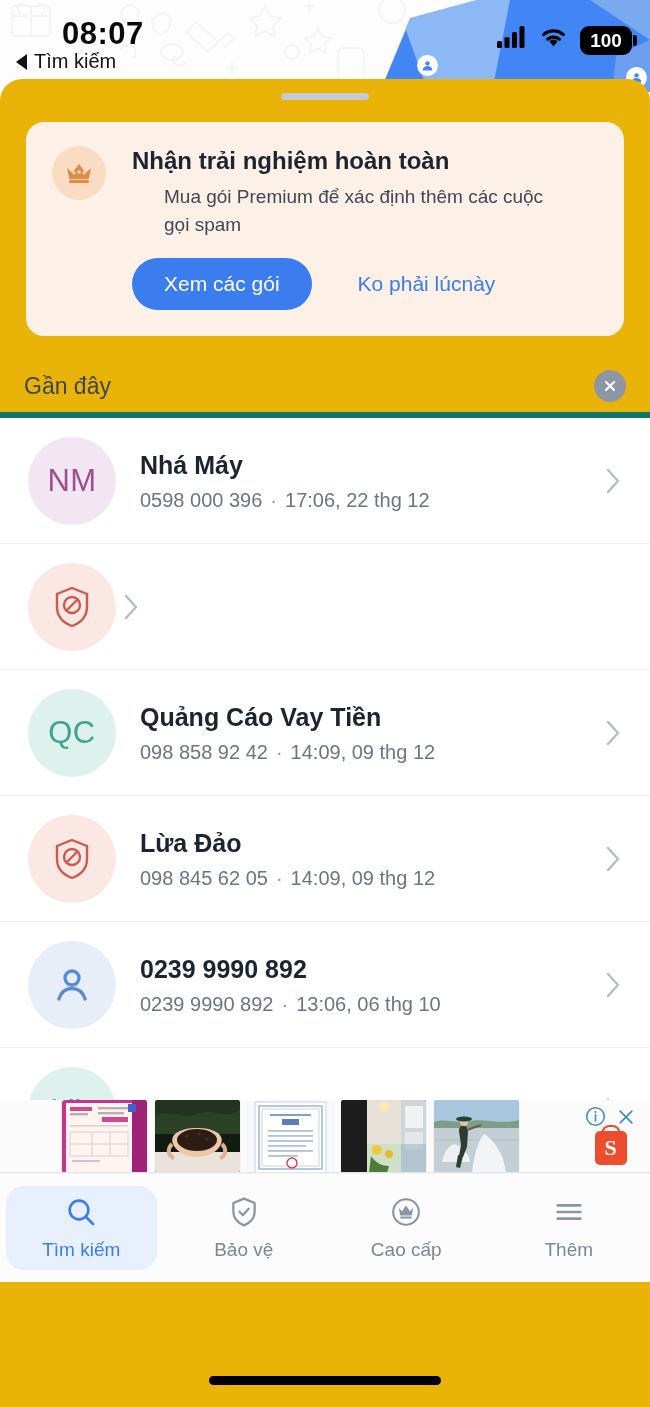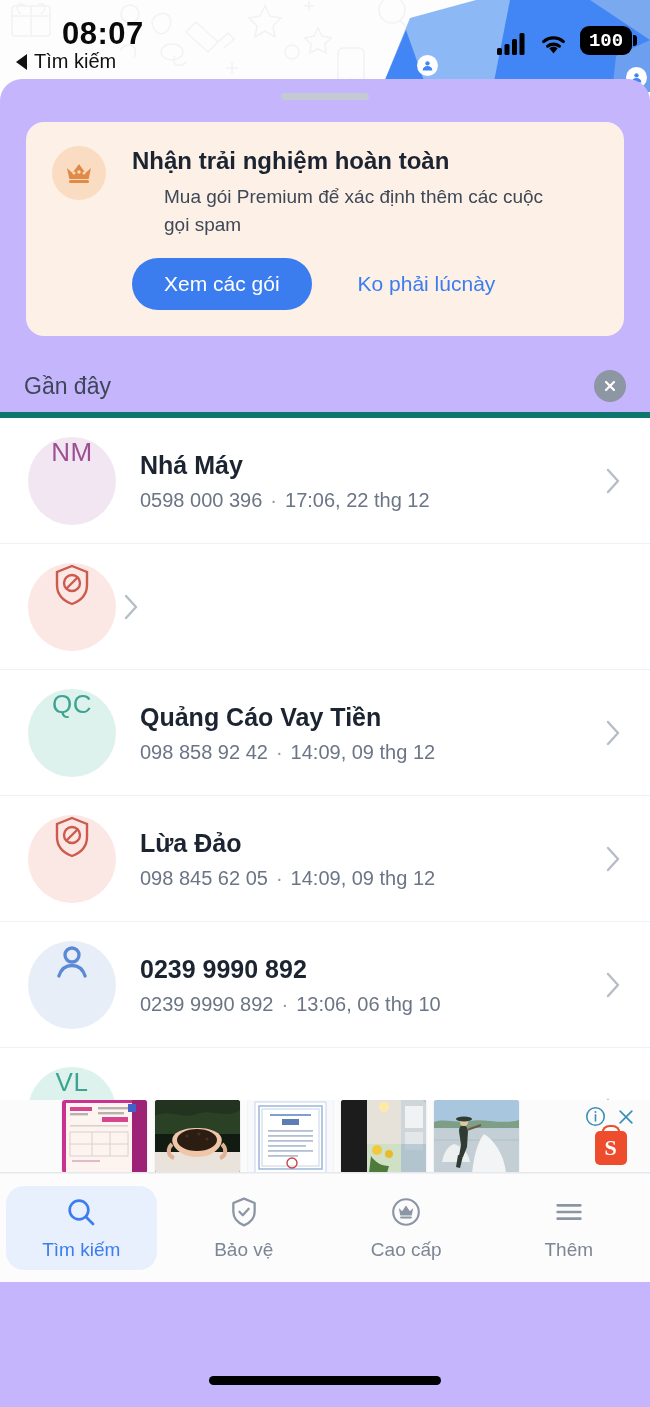--- a/index.html
+++ b/index.html
@@ -31,36 +31,36 @@
   }
   #backlink{
     position:absolute; left:16px; top:50px;
     font-size:20px; color:#111; display:flex; align-items:center; gap:7px;
   }
   #backlink .tri{
     width:0;height:0;border-top:8px solid transparent;border-bottom:8px solid transparent;
     border-right:11px solid #111;
   }
   #statusicons{
-    position:absolute; right:18px; top:26px; display:flex; align-items:flex-end; gap:12px;font-family:Liberation Mono, monospace;
+    position:absolute; right:18px; top:26px; display:flex; align-items:flex-start; gap:12px;
   }
   #battery{
     min-width:52px;height:29px;border-radius:9px;background:#000;color:#fff;
     display:flex;align-items:center;justify-content:center;
     font-size:19px;font-weight:700;padding:0 7px; position:relative;
   }
   #battery::after{
     content:""; position:absolute; right:-5px; top:9px; width:4px;height:11px;
     background:#000; border-radius:0 3px 3px 0;
   }
 
   
   #sheet{
     position:absolute; left:0; top:79px; width:650px; height:1328px;
-    background:#c4b5fd; border-radius:22px 22px 0 0; overflow:hidden;
+    background:#eab308; border-radius:22px 22px 0 0; overflow:hidden;
   }
   #grabber{
     width:88px;height:7px;border-radius:4px;background:#c3cad4;
     margin:14px auto 0;
   }
 
   
   #banner{
     margin:22px 26px 0; background:#fdf0e6; border-radius:18px;
     padding:24px 26px 26px; position:relative;
@@ -99,22 +99,22 @@
   }
 
   
   #list{ }
   .row{
     height:126px; display:flex; align-items:center; padding:0 22px 0 28px;
     border-bottom:1px solid #f0f1f4; cursor:pointer; background:#fff;
   }
   .avatar{
     width:88px;height:88px;border-radius:50%;flex:0 0 88px;
-    display:flex;justify-content:center;
-    font-size:26px; letter-spacing:.5px;
+    display:flex;align-items:center;justify-content:center;
+    font-size:31px; letter-spacing:.5px;
   }
   .rowtext{ flex:1; margin-left:24px; min-width:0;}
   .rowname{ font-size:25px; font-weight:700; color:#1b2430; line-height:1.2;}
   .rowmeta{ font-size:20px; color:#6b7585; margin-top:9px; white-space:nowrap;}
   .rowmeta .dot{ padding:0 8px; color:#8d96a3;}
   .chev{ flex:0 0 30px; display:flex; align-items:center; justify-content:center;}
 
   
   #ad{
     position:absolute; left:0; top:1100px; width:650px; height:73px;

